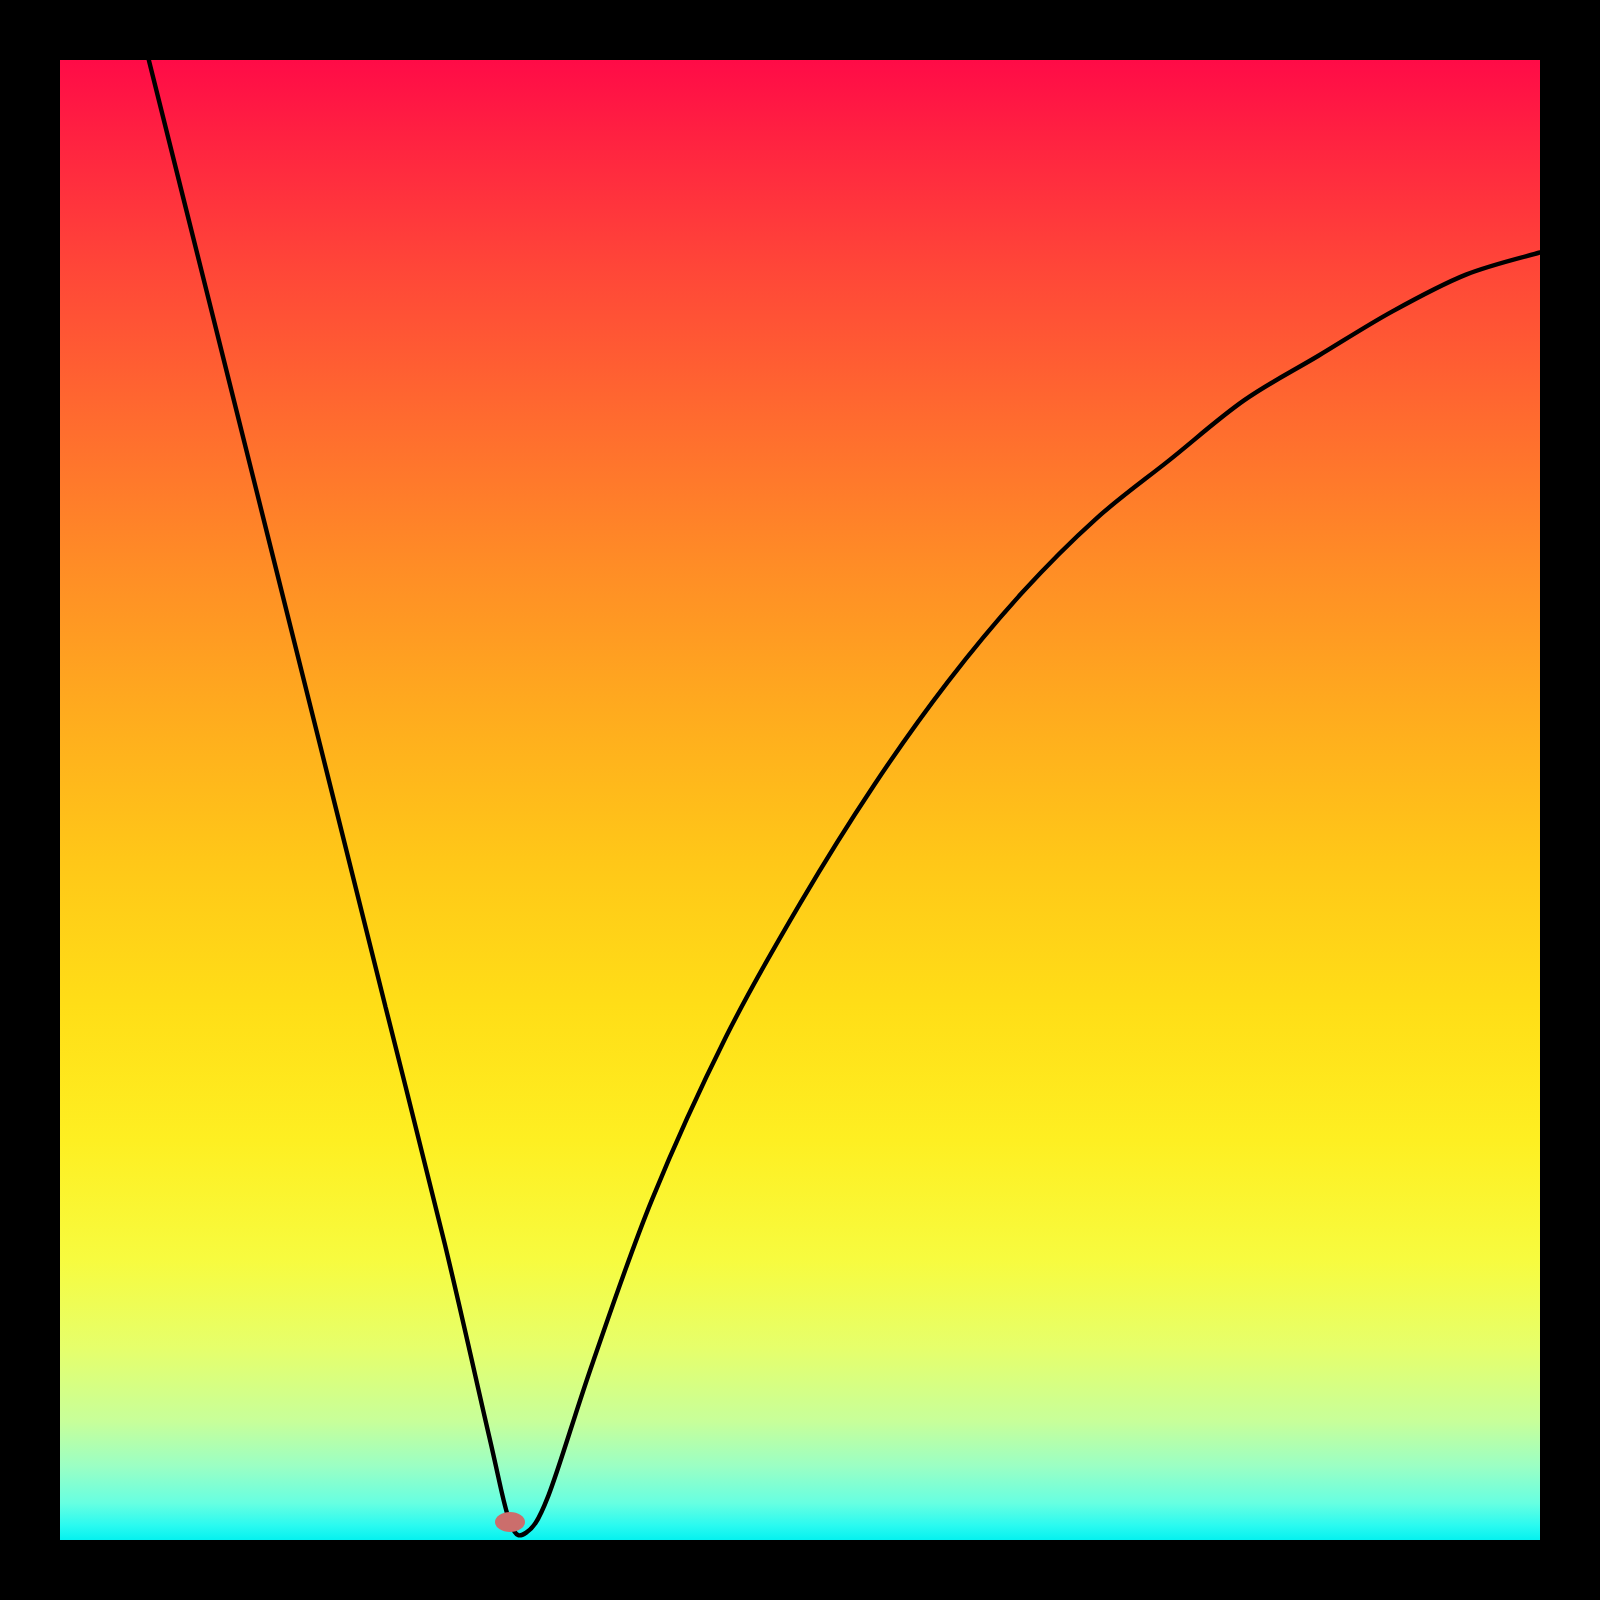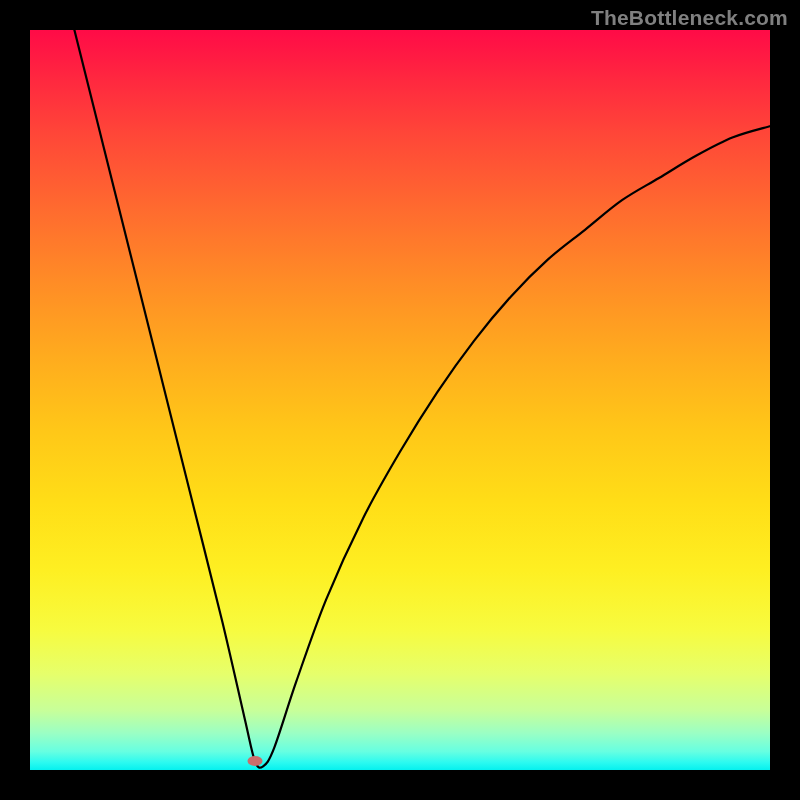--- a/index.html
+++ b/index.html
@@ -64,15 +64,14 @@
 
 <div class="container">
 
   <div class="plot-area">
     <svg class="curve" viewBox="0 0 740 740" preserveAspectRatio="none">
       <path id="curve-path" fill="none" stroke="#000" stroke-width="2.2" stroke-linecap="round" d="M 44.4 0 C 49.33333333333333 19.73333333333333, 64.13333333333333 78.93333333333331, 74 118.39999999999998 C 83.86666666666667 157.86666666666665, 93.73333333333335 197.3333333333333, 103.60000000000001 236.79999999999995 C 113.46666666666667 276.26666666666665, 123.33333333333331 315.7333333333333, 133.2 355.2 C 143.06666666666666 394.6666666666667, 152.93333333333334 434.1333333333333, 162.8 473.6 C 172.66666666666669 513.0666666666667, 183.76666666666668 556.2333333333333, 192.4 592 C 201.03333333333333 627.7666666666667, 209.17333333333332 665.0133333333333, 214.6 688.2 C 220.02666666666667 711.3866666666668, 221.87666666666667 723.1033333333334, 224.96 731.12 C 228.04333333333335 739.1366666666667, 229.89333333333332 738.52, 233.1 736.3 C 236.30666666666667 734.0799999999999, 238.65000000000003 731.9833333333332, 244.20000000000002 717.8 C 249.75 703.6166666666667, 257.76666666666665 675.8666666666667, 266.4 651.2 C 275.0333333333333 626.5333333333334, 284.9 596.9333333333333, 296 569.8 C 307.1 542.6666666666666, 320.6666666666667 513.0666666666666, 333 488.4 C 345.3333333333333 463.73333333333335, 357.66666666666663 442.76666666666665, 370 421.8 C 382.33333333333337 400.83333333333337, 394.66666666666674 381.09999999999997, 407.00000000000006 362.59999999999997 C 419.33333333333337 344.09999999999997, 431.6666666666667 326.83333333333337, 444 310.8 C 456.3333333333333 294.76666666666665, 468.6666666666667 279.96666666666664, 481 266.4 C 493.3333333333333 252.83333333333331, 505.6666666666667 240.50000000000003, 518 229.40000000000003 C 530.3333333333334 218.30000000000004, 542.6666666666666 209.66666666666674, 555 199.80000000000007 C 567.3333333333334 189.9333333333334, 579.6666666666666 178.8333333333333, 592 170.19999999999993 C 604.3333333333334 161.56666666666658, 616.6666666666666 155.39999999999998, 629 148 C 641.3333333333334 140.60000000000002, 653.6666666666666 132.5833333333334, 666 125.80000000000007 C 678.3333333333334 119.01666666666675, 690.6666666666666 112.2333333333334, 703 107.30000000000007 C 715.3333333333334 102.36666666666673, 733.8333333333334 98.05000000000005, 740 96.20000000000005"></path>
     </svg>
     <div class="dot" id="marker-dot" style="left: 224.96px; top: 731.12px; background: rgb(203, 110, 108);"></div>
   </div>
 
-  <div class="watermark">TheBottleneck.com</div>
 
 </div>
 
 </body></html>

